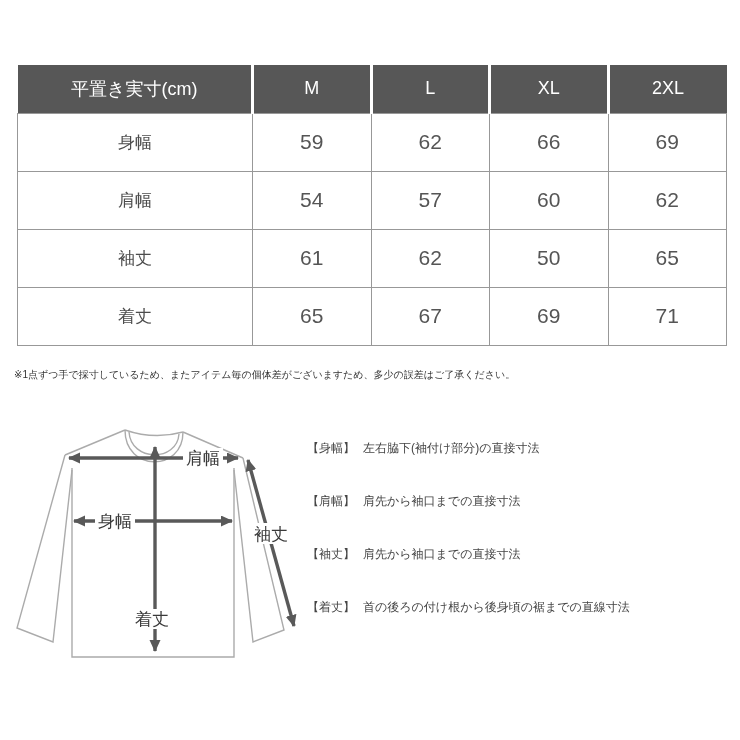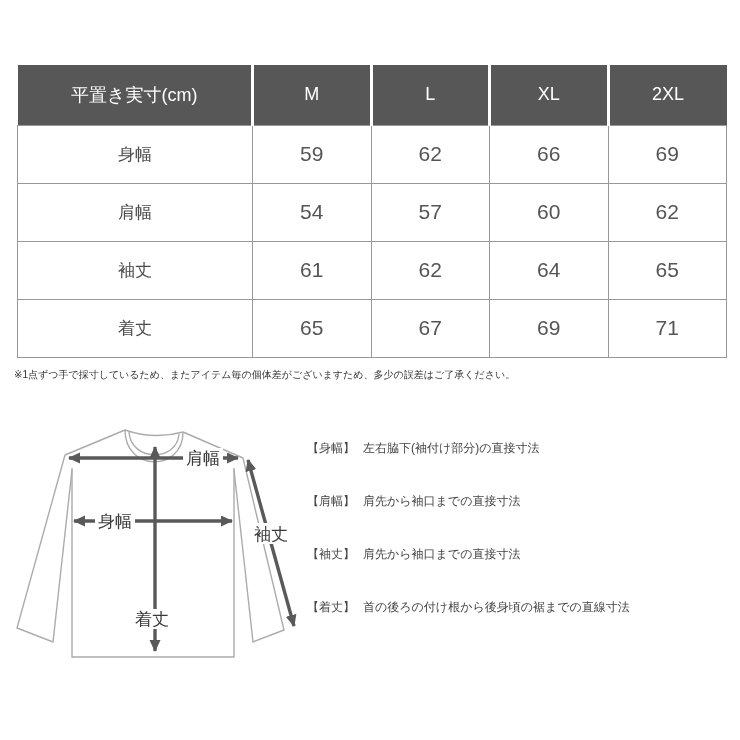--- a/index.html
+++ b/index.html
@@ -14,21 +14,21 @@
 
   
   table.size-table {
     position: absolute; left: 17px; top: 65px; width: 710px;
     border-collapse: collapse; table-layout: fixed;
   }
   table.size-table col.c-first { width: 235px; }
   table.size-table th {
     background: #575757; color: #ffffff;
     font-weight: normal; font-size: 18px;
-    height: 60px; 
+    height: 48px; 
     border: none; border-left: 3px solid #ffffff;
   }
   table.size-table th:first-child { border-left: none; }
   table.size-table td {
     border: 1px solid #989898;
     height: 58px; text-align: center; vertical-align: middle;
     color: #555555; font-size: 21px;
   }
   table.size-table td.rowlabel { font-size: 17px; color: #4c4c4c; }
 
@@ -87,21 +87,21 @@
         <td class="rowlabel">肩幅</td>
         <td>54</td>
         <td>57</td>
         <td>60</td>
         <td>62</td>
       </tr>
       <tr>
         <td class="rowlabel">袖丈</td>
         <td>61</td>
         <td>62</td>
-        <td>64</td>
+        <td>50</td>
         <td>65</td>
       </tr>
       <tr>
         <td class="rowlabel">着丈</td>
         <td>65</td>
         <td>67</td>
         <td>69</td>
         <td>71</td>
       </tr>
     </tbody>

